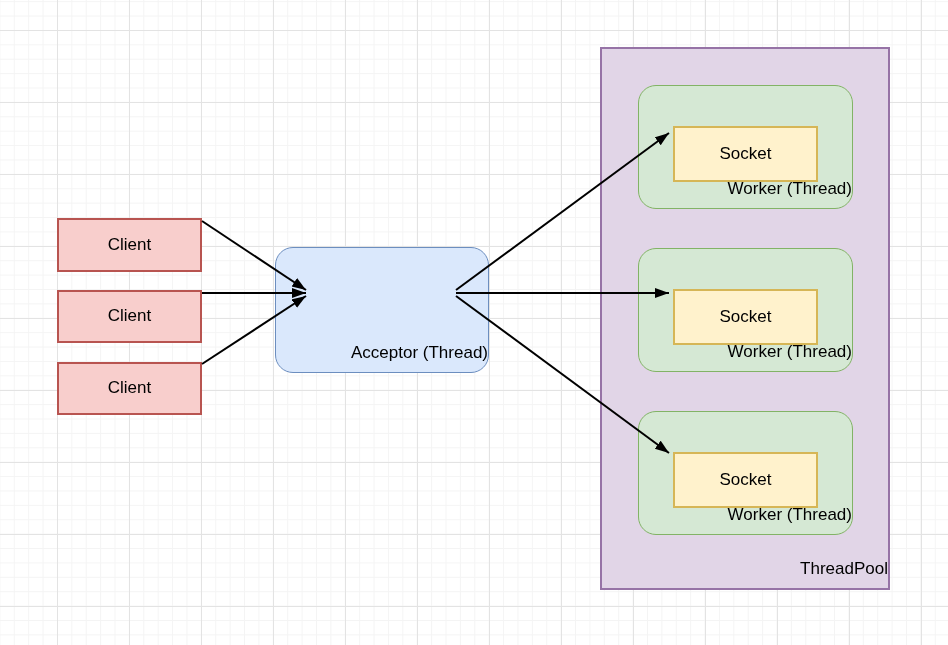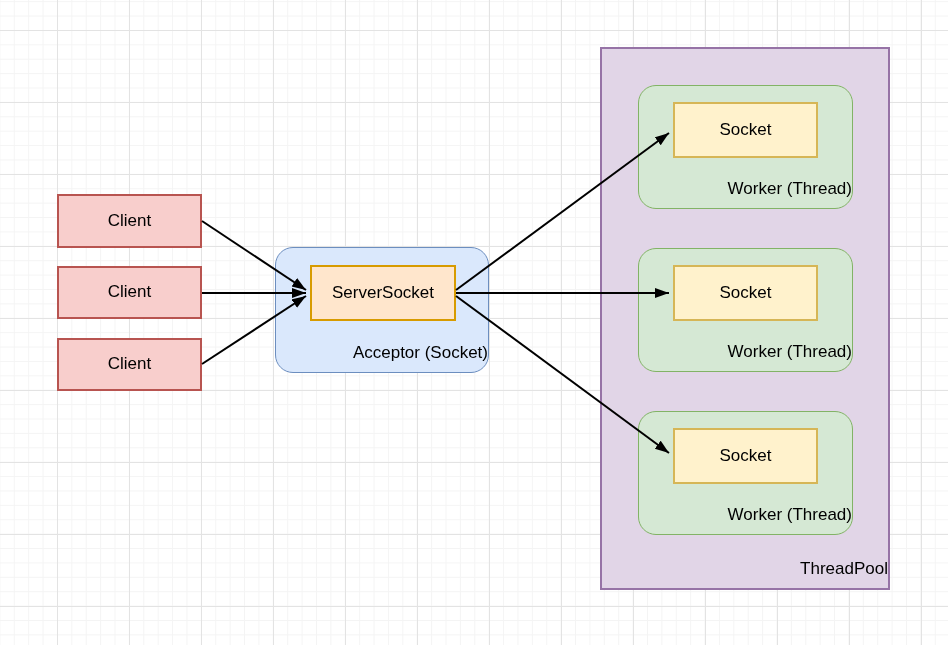--- a/index.html
+++ b/index.html
@@ -24,20 +24,21 @@
     position: absolute;
     font-size: 17px;
     line-height: 1.2;
   }
 
   .node {
     display: flex;
     align-items: center;
     justify-content: center;
     text-align: center;
+    margin-top: 24px;
   }
 
   .client {
     background: var(--client-fill, #f8cecc);
     border: 2px solid var(--client-stroke, #b85450);
   }
 
   .server-socket {
     background: var(--server-socket-fill, #ffe6cc);
     border: 2px solid var(--server-socket-stroke, #d79b00);
@@ -95,21 +96,21 @@
 </head>
 <body>
 
 <div class="canvas">
 
   <div class="group threadpool" style="left:600px; top:47px; width:290px; height:543px;">
     <span class="group-label">ThreadPool</span>
   </div>
 
   <div class="group acceptor" style="left:275px; top:247px; width:214px; height:126px;">
-    <span class="group-label">Acceptor (Socket)</span>
+    <span class="group-label">Acceptor (Thread)</span>
   </div>
 
   <div class="group worker" style="left:638px; top:85px; width:215px; height:124px;">
     <span class="group-label">Worker (Thread)</span>
   </div>
 
   <div class="group worker" style="left:638px; top:248px; width:215px; height:124px;">
     <span class="group-label">Worker (Thread)</span>
   </div>
 
@@ -122,23 +123,20 @@
   </div>
 
   <div class="node client" style="left:57px; top:266px; width:145px; height:53px;">
     <span>Client</span>
   </div>
 
   <div class="node client" style="left:57px; top:338px; width:145px; height:53px;">
     <span>Client</span>
   </div>
 
-  <div class="node server-socket" style="left:310px; top:265px; width:146px; height:56px;">
-    <span>ServerSocket</span>
-  </div>
 
   <div class="node socket" style="left:673px; top:102px; width:145px; height:56px;">
     <span>Socket</span>
   </div>
 
   <div class="node socket" style="left:673px; top:265px; width:145px; height:56px;">
     <span>Socket</span>
   </div>
 
   <div class="node socket" style="left:673px; top:428px; width:145px; height:56px;">

